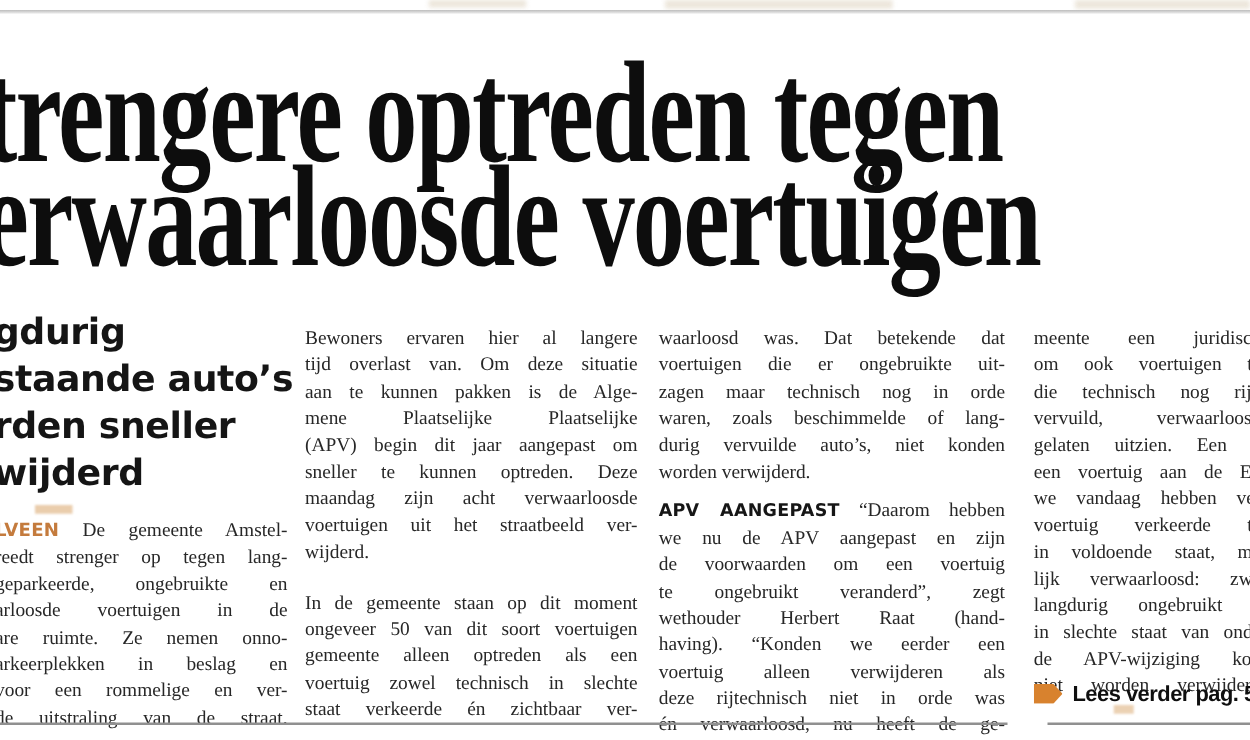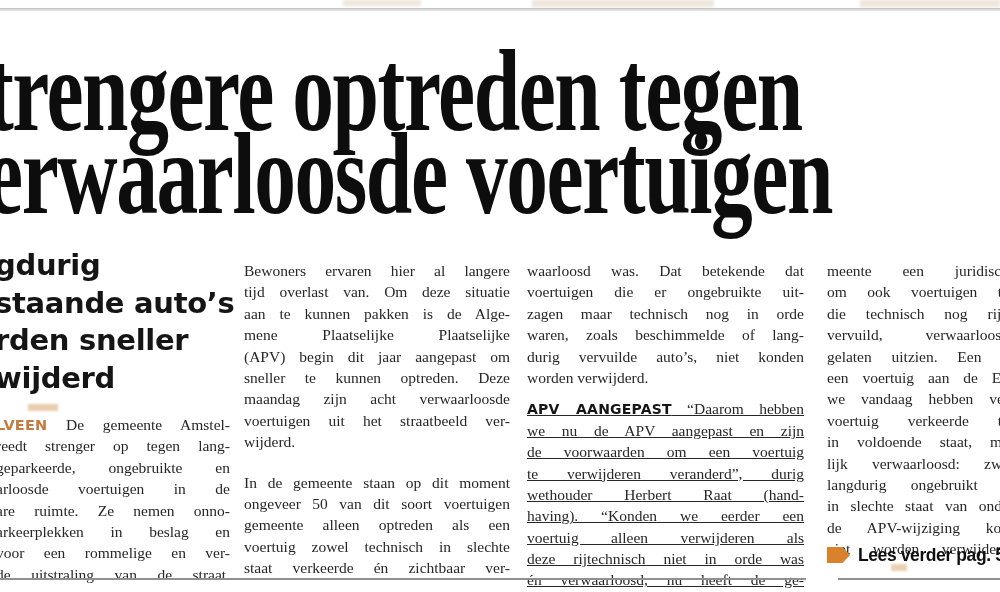--- a/index.html
+++ b/index.html
@@ -32,21 +32,21 @@
   
   .col{position:absolute;color:#272727;}
   .line{height:21.4px;line-height:21.4px;font-size:15.5px;white-space:normal;
         text-align:justify;text-align-last:justify;}
   .line.end{text-align-last:left;}
   .col-1{left:-4px;top:414px;width:234px;}
   .col-2{left:244px;top:260px;width:266px;}
   .col-3{left:527px;top:260px;width:277px;}
   .col-4{left:827px;top:260px;width:182px;}
   .col-2 .para + .para{margin-top:19px;}
-  .col-3 .para + .para{margin-top:10px;text-decoration:underline;}
+  .col-3 .para + .para{margin-top:10px;}
 
   .pfx-dateline{font-family:"DejaVu Sans", sans-serif;font-weight:bold;
                 font-size:14.5px;color:#c47b3d;letter-spacing:0.2px;}
   .pfx-inlinehead{font-family:"DejaVu Sans", sans-serif;font-weight:bold;
                   font-size:14px;color:#161616;letter-spacing:0.2px;}
 
   
   .readmore{position:absolute;left:827px;top:544px;height:22px;white-space:nowrap;}
   .tag{position:absolute;left:0;top:3px;width:23px;height:16px;
        clip-path:polygon(0 0,68% 0,100% 50%,68% 100%,0 100%);}
@@ -121,21 +121,21 @@
         <div class="line">voertuigen die er ongebruikte uit-</div>
         <div class="line">zagen maar technisch nog in orde</div>
         <div class="line">waren, zoals beschimmelde of lang-</div>
         <div class="line">durig vervuilde auto’s, niet konden</div>
         <div class="line end">worden verwijderd.</div>
       </div>
       <div class="para">
         <div class="line"><span class="pfx-inlinehead">APV AANGEPAST</span> “Daarom hebben</div>
         <div class="line">we nu de APV aangepast en zijn</div>
         <div class="line">de voorwaarden om een voertuig</div>
-        <div class="line">te verwijderen veranderd”, durig</div>
+        <div class="line">te ongebruikt veranderd”, zegt</div>
         <div class="line">wethouder Herbert Raat (hand-</div>
         <div class="line">having). “Konden we eerder een</div>
         <div class="line">voertuig alleen verwijderen als</div>
         <div class="line">deze rijtechnisch niet in orde was</div>
         <div class="line">én verwaarloosd, nu heeft de ge-</div>
       </div>
     </div>
   <div class="col col-4">
       <div class="para">
         <div class="line">meente een juridisch</div>

